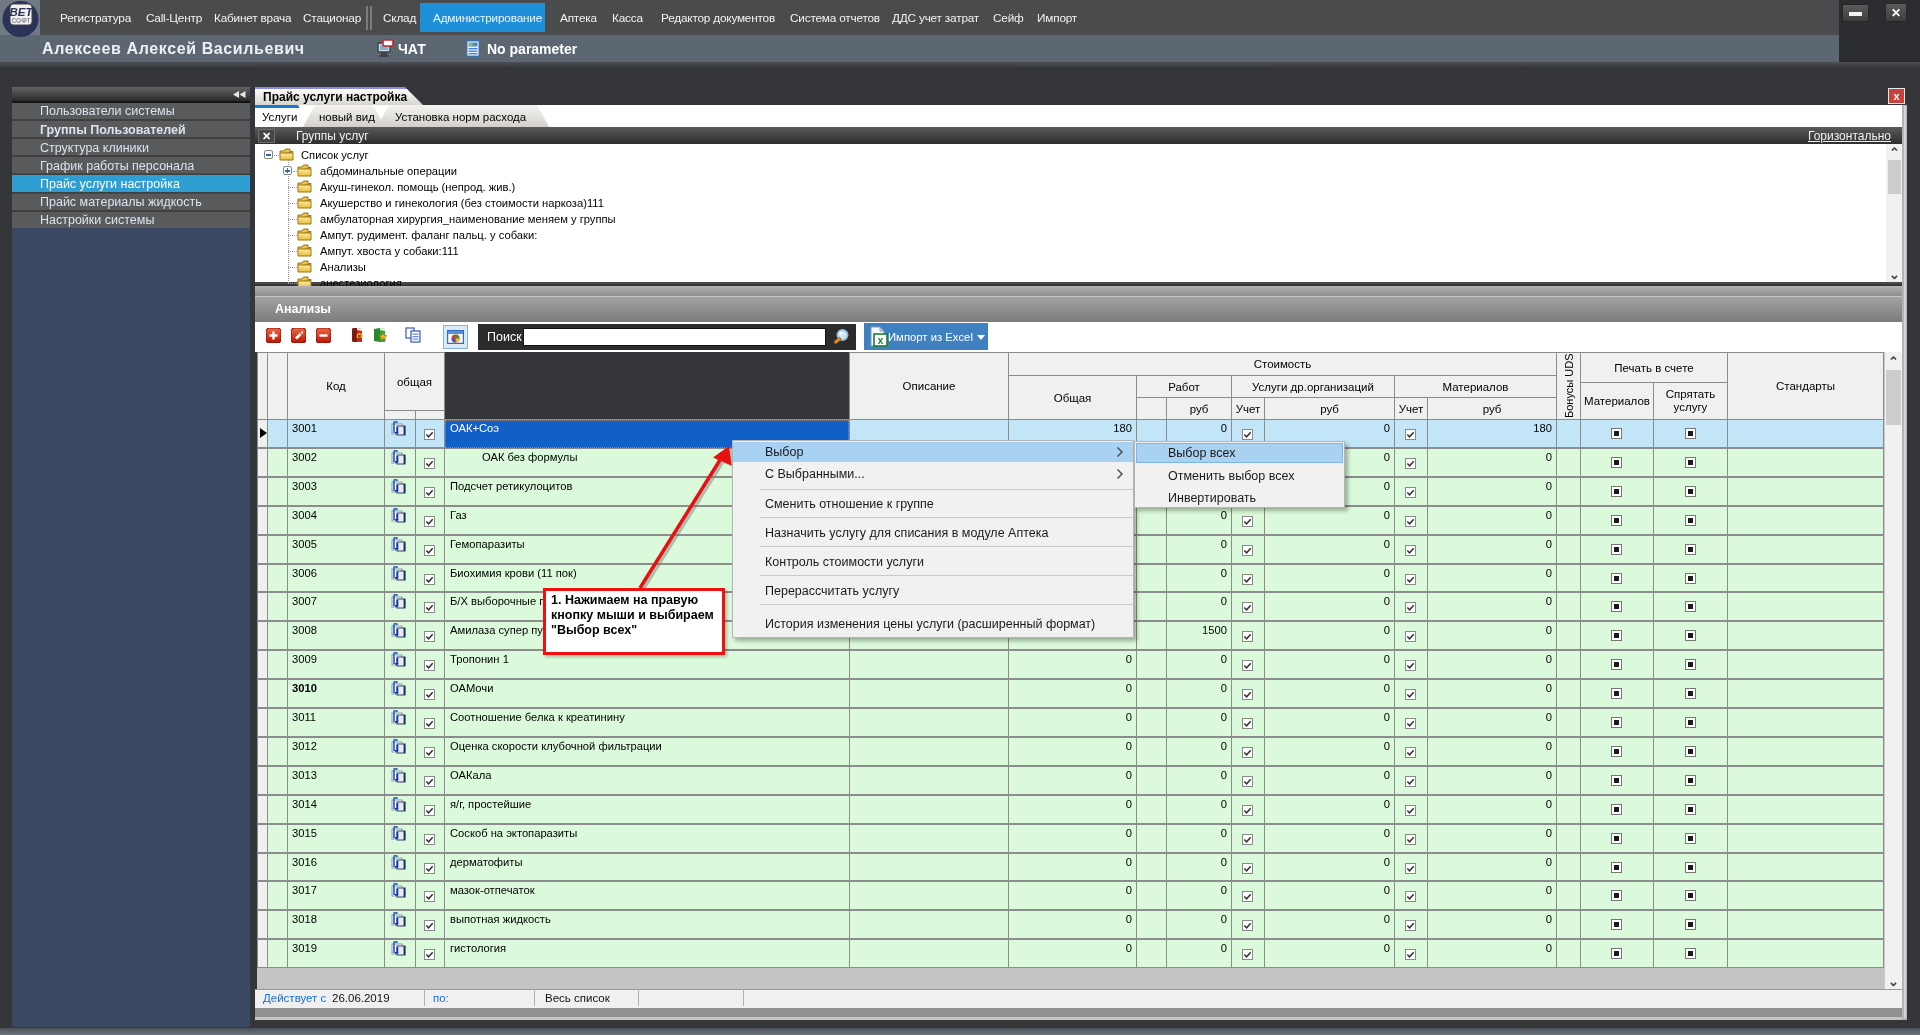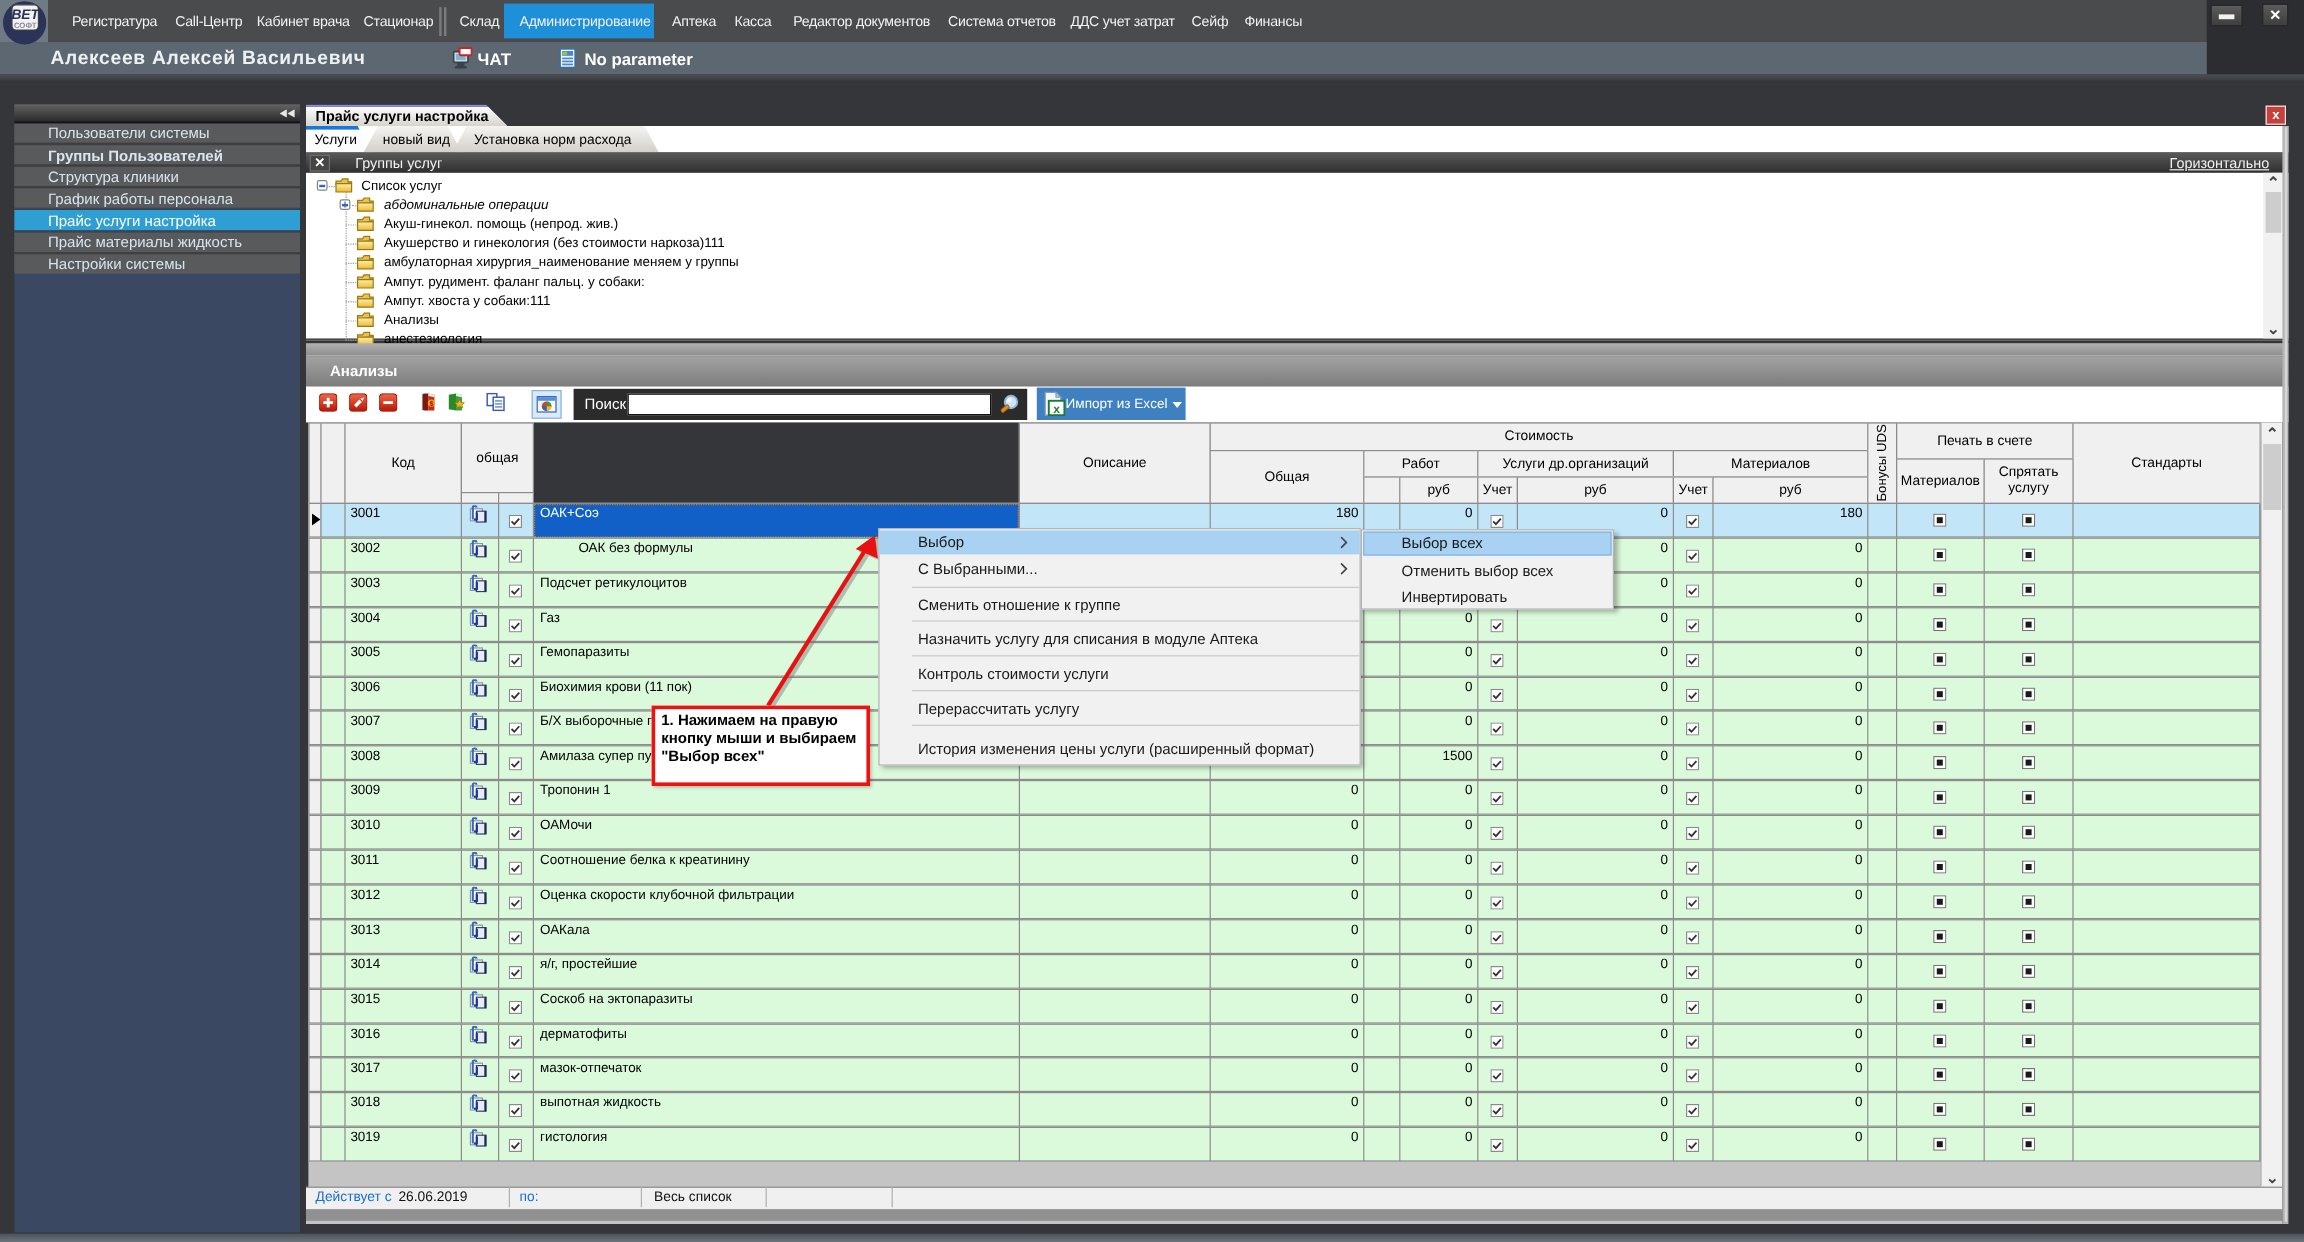--- a/index.html
+++ b/index.html
@@ -28,21 +28,21 @@
 <div class="a" style="left:214px;top:18px;transform:translateY(-50%);color:#f2f2f2;font-size:11.8px;letter-spacing:-0.2px;">Кабинет врача</div>
 <div class="a" style="left:303px;top:18px;transform:translateY(-50%);color:#f2f2f2;font-size:11.8px;letter-spacing:-0.2px;">Стационар</div>
 <div class="a" style="left:383px;top:18px;transform:translateY(-50%);color:#f2f2f2;font-size:11.8px;letter-spacing:-0.2px;">Склад</div>
 <div class="a" style="left:433px;top:18px;transform:translateY(-50%);color:#f2f2f2;font-size:11.8px;letter-spacing:-0.2px;">Администрирование</div>
 <div class="a" style="left:560px;top:18px;transform:translateY(-50%);color:#f2f2f2;font-size:11.8px;letter-spacing:-0.2px;">Аптека</div>
 <div class="a" style="left:612px;top:18px;transform:translateY(-50%);color:#f2f2f2;font-size:11.8px;letter-spacing:-0.2px;">Касса</div>
 <div class="a" style="left:661px;top:18px;transform:translateY(-50%);color:#f2f2f2;font-size:11.8px;letter-spacing:-0.2px;">Редактор документов</div>
 <div class="a" style="left:790px;top:18px;transform:translateY(-50%);color:#f2f2f2;font-size:11.8px;letter-spacing:-0.2px;">Система отчетов</div>
 <div class="a" style="left:892px;top:18px;transform:translateY(-50%);color:#f2f2f2;font-size:11.8px;letter-spacing:-0.2px;">ДДС учет затрат</div>
 <div class="a" style="left:993px;top:18px;transform:translateY(-50%);color:#f2f2f2;font-size:11.8px;letter-spacing:-0.2px;">Сейф</div>
-<div class="a" style="left:1037px;top:18px;transform:translateY(-50%);color:#f2f2f2;font-size:11.8px;letter-spacing:-0.2px;">Финансы</div>
+<div class="a" style="left:1037px;top:18px;transform:translateY(-50%);color:#f2f2f2;font-size:11.8px;letter-spacing:-0.2px;">Импорт</div>
 <div class="a" style="left:1842px;top:4px;width:27px;height:18px;background:linear-gradient(#5b5b5b,#3e3e3e);border:1px solid #272727;"></div>
 <div class="a" style="left:1849px;top:12px;width:13px;height:4px;background:#f2f2f2;"></div>
 <div class="a" style="left:1885px;top:3px;width:22px;height:19px;background:linear-gradient(#5b5b5b,#3e3e3e);border:1px solid #272727;"></div>
 <div class="a" style="left:1896px;top:12.5px;transform:translate(-50%,-50%);color:#fff;font-size:12px;font-weight:bold;">✕</div>
 <div class="a" style="left:42px;top:49px;transform:translateY(-50%);color:#eef1f4;font-size:16px;font-weight:bold;letter-spacing:0.6px;">Алексеев Алексей Васильевич</div>
 <svg class="a" style="left:377px;top:39px" width="17" height="19">
 <rect x="1" y="4" width="12" height="9" rx="1" fill="#cfd8e0" stroke="#39414a" stroke-width="1.4"></rect>
 <rect x="3" y="6" width="8" height="5" fill="#7db3d8"></rect>
 <rect x="4" y="13" width="6" height="3" fill="#39414a"></rect>
 <rect x="2" y="16" width="10" height="2" rx="1" fill="#39414a"></rect>
@@ -129,21 +129,21 @@
 <svg class="a" style="left:297px;top:164px" width="16" height="13">
 <path d="M1 3 L5 3 L6.5 1 L11 1 L11 3.5 L14 3.5 L14 4.5 L1 6 Z" fill="#e8c24a" stroke="#9c7a10" stroke-width="1"></path>
 <path d="M1 12 L1 5 L14 5 L14 12 Z" fill="url(#fg)" stroke="#9c7a10" stroke-width="1"></path>
 <defs>
         <linearGradient id="fg" x1="0" y1="0" x2="0" y2="1">
 <stop offset="0" stop-color="#fdeeb0"></stop>
           <stop offset="1" stop-color="#edba30"></stop>
         </linearGradient>
       </defs>
 </svg>
-<div class="a" style="left:320px;top:171px;transform:translateY(-50%);color:#000;font-size:11.2px;font-style:italic;">абдоминальные операции</div>
+<div class="a" style="left:320px;top:171px;transform:translateY(-50%);color:#000;font-size:11.2px;">абдоминальные операции</div>
 <div class="a" style="left:288px;top:186.5px;width:9px;height:1px;border-top:1px dotted #999;background:none;"></div>
 <svg class="a" style="left:297px;top:180px" width="16" height="13">
 <path d="M1 3 L5 3 L6.5 1 L11 1 L11 3.5 L14 3.5 L14 4.5 L1 6 Z" fill="#e8c24a" stroke="#9c7a10" stroke-width="1"></path>
 <path d="M1 12 L1 5 L14 5 L14 12 Z" fill="url(#fg)" stroke="#9c7a10" stroke-width="1"></path>
 <defs>
         <linearGradient id="fg" x1="0" y1="0" x2="0" y2="1">
 <stop offset="0" stop-color="#fdeeb0"></stop>
           <stop offset="1" stop-color="#edba30"></stop>
         </linearGradient>
       </defs>
@@ -832,21 +832,21 @@
 <div class="a" style="left:1166px;top:679px;width:1px;height:29px;background:#8c8c8c;"></div>
 <div class="a" style="left:1231px;top:679px;width:1px;height:29px;background:#8c8c8c;"></div>
 <div class="a" style="left:1264px;top:679px;width:1px;height:29px;background:#8c8c8c;"></div>
 <div class="a" style="left:1394px;top:679px;width:1px;height:29px;background:#8c8c8c;"></div>
 <div class="a" style="left:1427px;top:679px;width:1px;height:29px;background:#8c8c8c;"></div>
 <div class="a" style="left:1556px;top:679px;width:1px;height:29px;background:#8c8c8c;"></div>
 <div class="a" style="left:1580px;top:679px;width:1px;height:29px;background:#8c8c8c;"></div>
 <div class="a" style="left:1653px;top:679px;width:1px;height:29px;background:#8c8c8c;"></div>
 <div class="a" style="left:1727px;top:679px;width:1px;height:29px;background:#8c8c8c;"></div>
 <div class="a" style="left:1883px;top:679px;width:1px;height:29px;background:#8c8c8c;"></div>
-<div class="a" style="left:292px;top:682px;color:#000;font-size:11.2px;">3010</div>
+<div class="a" style="left:292px;top:682px;color:#000;font-size:11.2px;font-weight:bold;">3010</div>
 <svg class="a" style="left:391px;top:681px" width="15" height="15">
 <rect x="1" y="3" width="10" height="10" fill="#fff" stroke="#8898a8" stroke-width="1"></rect>
 <rect x="6" y="5" width="8" height="9" fill="#e8ecf2" stroke="#30406a" stroke-width="1"></rect>
 <rect x="12.6" y="5" width="1.6" height="9" fill="#1a2a55"></rect>
 <path d="M3 2 L3 12 M3 2 Q3 0.5 4.5 0.5 Q6 0.5 6 2" fill="none" stroke="#3a68c0" stroke-width="1.8"></path>
 <rect x="5.5" y="6" width="1.8" height="6" fill="#1a3aa0"></rect>
 <rect x="4" y="11" width="3.2" height="1.8" fill="#1a3aa0"></rect>
 </svg>
 <svg class="a" style="left:424px;top:688.5px" width="11" height="11">
 <rect x="0.5" y="0.5" width="10" height="10" fill="#fff" stroke="#8a8a8a"></rect>

